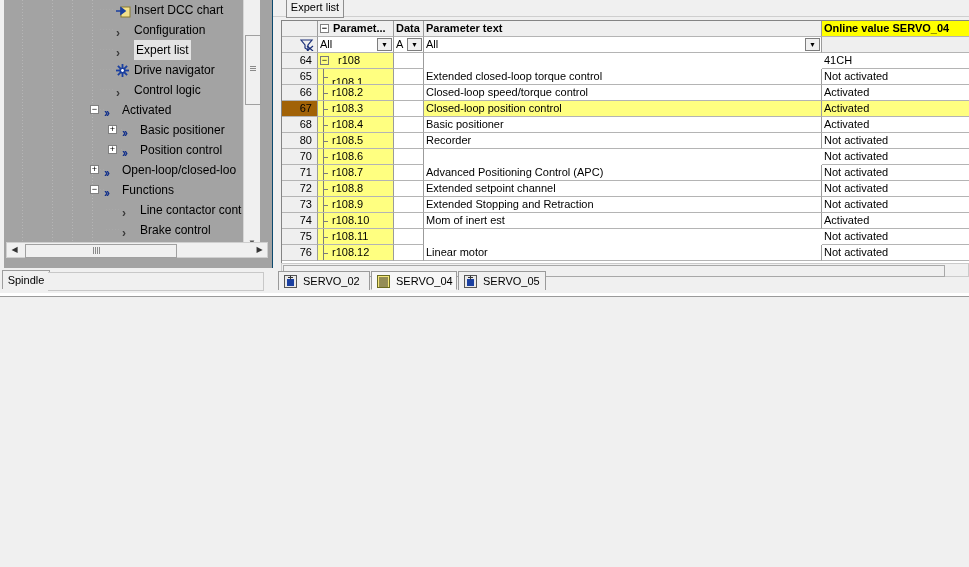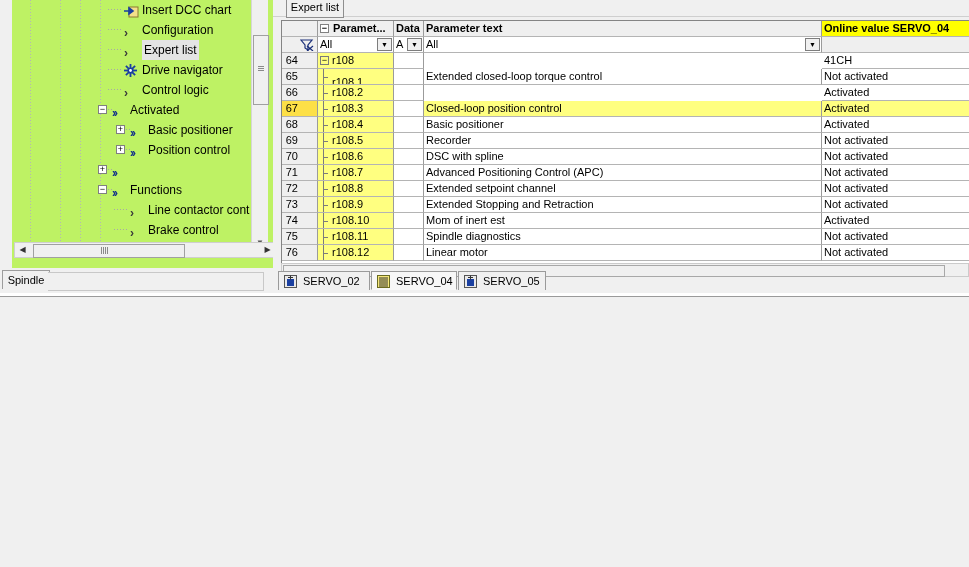--- a/index.html
+++ b/index.html
@@ -14,22 +14,22 @@
     overflow: hidden;
     position: relative;
   }
   .root { position: relative; width: 969px; height: 567px; }
 
   
   .top-area { position: absolute; left:0; top:0; width:969px; height:293px; background:#f0f0f0; }
 
   
   .tree-panel {
-    position: absolute; left: 12px; top: 0; width: 268px; height: 268px;
-    background: #bef264; overflow: hidden;
+    position: absolute; left: 4px; top: 0; width: 268px; height: 268px;
+    background: #a3a3a3; overflow: hidden;
     border-right: 4px solid #0c4a6e;
   }
   .tree-guides { position:absolute; left:0; top:0; width:268px; height:252px; }
   .tree-guide { position:absolute; top:0; width:1px; height:252px;
      background-image: linear-gradient(to bottom, #b5b5b5 50%, transparent 50%);
      background-size: 1px 3px; }
   .tree-list { position: absolute; left:0; top:0; width:250px; }
   .tree-row { position: relative; height: 20px; line-height: 20px; white-space: nowrap; font-size:12px; }
   .tree-row .lbl { position:absolute; font-size:12px; color:#000; }
   .tree-row .lbl.sel { background:#e4e4e4; padding:0 2px; }
@@ -70,30 +70,30 @@
   .el-panel { position:absolute; left:273px; top:0; width:696px; height:293px; background:#f0f0f0; }
   .el-tab { position:absolute; left:13px; top:0px; width:56px; height:17px; background:#f0f0f0;
      border:1px solid #8e8e8e; border-top:none; font-size:11px; text-align:center; line-height:15px;}
   .el-tabline { position:absolute; left:0px; top:16px; width:696px; height:1px; background:#cfcfcf;}
   .el-grid { position:absolute; left:8px; top:20px; width:688px; height:242px; background:#fff;
      border:1px solid #848484; border-right:none; overflow:hidden; }
   .gr { position:absolute; left:0; width:688px; height:16px; }
   .cell { position:absolute; top:0; height:16px; line-height:15px; box-sizing:border-box;
      font-size:11px; overflow:hidden; white-space:nowrap; padding-left:2px;
      border-right:1px solid #9b9b9b; border-bottom:1px solid #b4b4b4; }
-  .c-num { left:0; width:36px; text-align:right; padding-right:19px; padding-left:0; background:#efefef; }
+  .c-num { left:0; width:36px; text-align:right; padding-right:5px; padding-left:0; background:#efefef; }
   .c-par { left:36px; width:76px; }
   .c-dat { left:112px; width:30px; }
   .c-txt { left:142px; width:398px; }
   .c-onl { left:540px; width:164px; border-right:none; }
   .hdr { background:#efefef; font-weight:bold; }
   .hdr.c-onl { background:#ffff00; font-weight:bold; }
   .filt { background:#efefef; }
   .yellowcell { background:#ffff80; }
-  .rowsel .c-num { background:#fde047;text-align:right; }
+  .rowsel .c-num { background:#a16207;text-align:right; }
   .rowsel .c-txt { background:#ffff80; }
   .rowsel .c-onl { background:#ffff80; }
   .dd-btn { position:absolute; right:1px; top:1px; width:15px; height:13px; background:#f0f0f0;
      border:1px solid #7d7d7d; box-sizing:border-box; font-size:7px; text-align:center; line-height:11px; }
   .tree-mark { position:absolute; left:2px; top:3px; width:9px; height:9px; border:1px solid #7b7b7b;
      box-sizing:border-box; background:#ffff80; font-size:9px; line-height:7px; text-align:center;}
   .tree-tee { position:absolute; left:5px; top:0px; width:5px; height:16px; }
   .tree-tee::before{content:"";position:absolute;left:0;top:0;width:1px;height:16px;background:#7b7b7b;}
   .tree-tee::after{content:"";position:absolute;left:0;top:8px;width:5px;height:1px;background:#7b7b7b;}
   .filt-icon { position:absolute; left:18px; top:2px; width:14px; height:12px; }
@@ -180,20 +180,21 @@
           <div class="tree-row">
             <span class="box-toggle" style="left:104px">+</span>
             <span class="dot-lead" style="left:114px;width:5px"></span>
             <span class="dchev" style="left:118px">››</span>
             <span class="lbl" style="left:136px">Position control</span>
           </div>
           <div class="tree-row">
             <span class="box-toggle" style="left:86px">+</span>
             <span class="dot-lead" style="left:96px;width:5px"></span>
             <span class="dchev" style="left:100px">››</span>
+            <span class="lbl" style="left:118px">Open-loop/closed-loo</span>
           </div>
           <div class="tree-row">
             <span class="box-toggle" style="left:86px">−</span>
             <span class="dot-lead" style="left:96px;width:5px"></span>
             <span class="dchev" style="left:100px">››</span>
             <span class="lbl" style="left:118px">Functions</span>
           </div>
           <div class="tree-row">
             <span class="dot-lead" style="left:102px;width:15px"></span>
             <span class="chev" style="left:118px">›</span>
@@ -250,21 +251,21 @@
             </div>
             <div class="cell c-par filt" style="background:#fff"><span>All</span><span class="dd-btn">▼</span></div>
             <div class="cell c-dat filt" style="background:#fff"><span>A</span><span class="dd-btn">▼</span></div>
             <div class="cell c-txt filt" style="background:#fff"><span>All</span><span class="dd-btn">▼</span></div>
             <div class="cell c-onl filt"></div>
           </div>
           <div class="gr" style="top:32px">
             <div class="cell c-num">64</div>
             <div class="cell c-par yellowcell">
               <span class="tree-mark">−</span>
-              <span style="position:absolute;left:14px;top:0">r108</span>
+              <span style="position:absolute;left:20px;top:0">r108</span>
             </div>
             <div class="cell c-dat"></div>
             <div class="cell c-onl">41CH</div>
           </div>
           <div class="gr" style="top:48px">
             <div class="cell c-num">65</div>
             <div class="cell c-par yellowcell">
               <span class="tree-tee"></span>
               <span style="position:absolute;left:14px;top:6px">r108.1</span>
             </div>
@@ -272,20 +273,21 @@
             <div class="cell c-txt">Extended closed-loop torque control</div>
             <div class="cell c-onl">Not activated</div>
           </div>
           <div class="gr" style="top:64px">
             <div class="cell c-num">66</div>
             <div class="cell c-par yellowcell">
               <span class="tree-tee"></span>
               <span style="position:absolute;left:14px;top:0">r108.2</span>
             </div>
             <div class="cell c-dat"></div>
+            <div class="cell c-txt">Closed-loop speed/torque control</div>
             <div class="cell c-onl">Activated</div>
           </div>
           <div class="gr rowsel" style="top:80px">
             <div class="cell c-num">67</div>
             <div class="cell c-par yellowcell">
               <span class="tree-tee"></span>
               <span style="position:absolute;left:14px;top:0">r108.3</span>
             </div>
             <div class="cell c-dat"></div>
             <div class="cell c-txt">Closed-loop position control</div>
@@ -295,37 +297,36 @@
             <div class="cell c-num">68</div>
             <div class="cell c-par yellowcell">
               <span class="tree-tee"></span>
               <span style="position:absolute;left:14px;top:0">r108.4</span>
             </div>
             <div class="cell c-dat"></div>
             <div class="cell c-txt">Basic positioner</div>
             <div class="cell c-onl">Activated</div>
           </div>
           <div class="gr" style="top:112px">
-            <div class="cell c-num">69</div>
+            <div class="cell c-num">80</div>
             <div class="cell c-par yellowcell">
               <span class="tree-tee"></span>
               <span style="position:absolute;left:14px;top:0">r108.5</span>
             </div>
             <div class="cell c-dat"></div>
             <div class="cell c-txt">Recorder</div>
             <div class="cell c-onl">Not activated</div>
           </div>
           <div class="gr" style="top:128px">
             <div class="cell c-num">70</div>
             <div class="cell c-par yellowcell">
               <span class="tree-tee"></span>
               <span style="position:absolute;left:14px;top:0">r108.6</span>
             </div>
             <div class="cell c-dat"></div>
-            <div class="cell c-txt">DSC with spline</div>
             <div class="cell c-onl">Not activated</div>
           </div>
           <div class="gr" style="top:144px">
             <div class="cell c-num">71</div>
             <div class="cell c-par yellowcell">
               <span class="tree-tee"></span>
               <span style="position:absolute;left:14px;top:0">r108.7</span>
             </div>
             <div class="cell c-dat"></div>
             <div class="cell c-txt">Advanced Positioning Control (APC)</div>
@@ -361,21 +362,20 @@
             <div class="cell c-txt">Mom of inert est</div>
             <div class="cell c-onl">Activated</div>
           </div>
           <div class="gr" style="top:208px">
             <div class="cell c-num">75</div>
             <div class="cell c-par yellowcell">
               <span class="tree-tee"></span>
               <span style="position:absolute;left:14px;top:0">r108.11</span>
             </div>
             <div class="cell c-dat"></div>
-            <div class="cell c-txt">Spindle diagnostics</div>
             <div class="cell c-onl">Not activated</div>
           </div>
           <div class="gr" style="top:224px">
             <div class="cell c-num">76</div>
             <div class="cell c-par yellowcell">
               <span class="tree-tee"></span>
               <span style="position:absolute;left:14px;top:0">r108.12</span>
             </div>
             <div class="cell c-dat"></div>
             <div class="cell c-txt">Linear motor</div>

